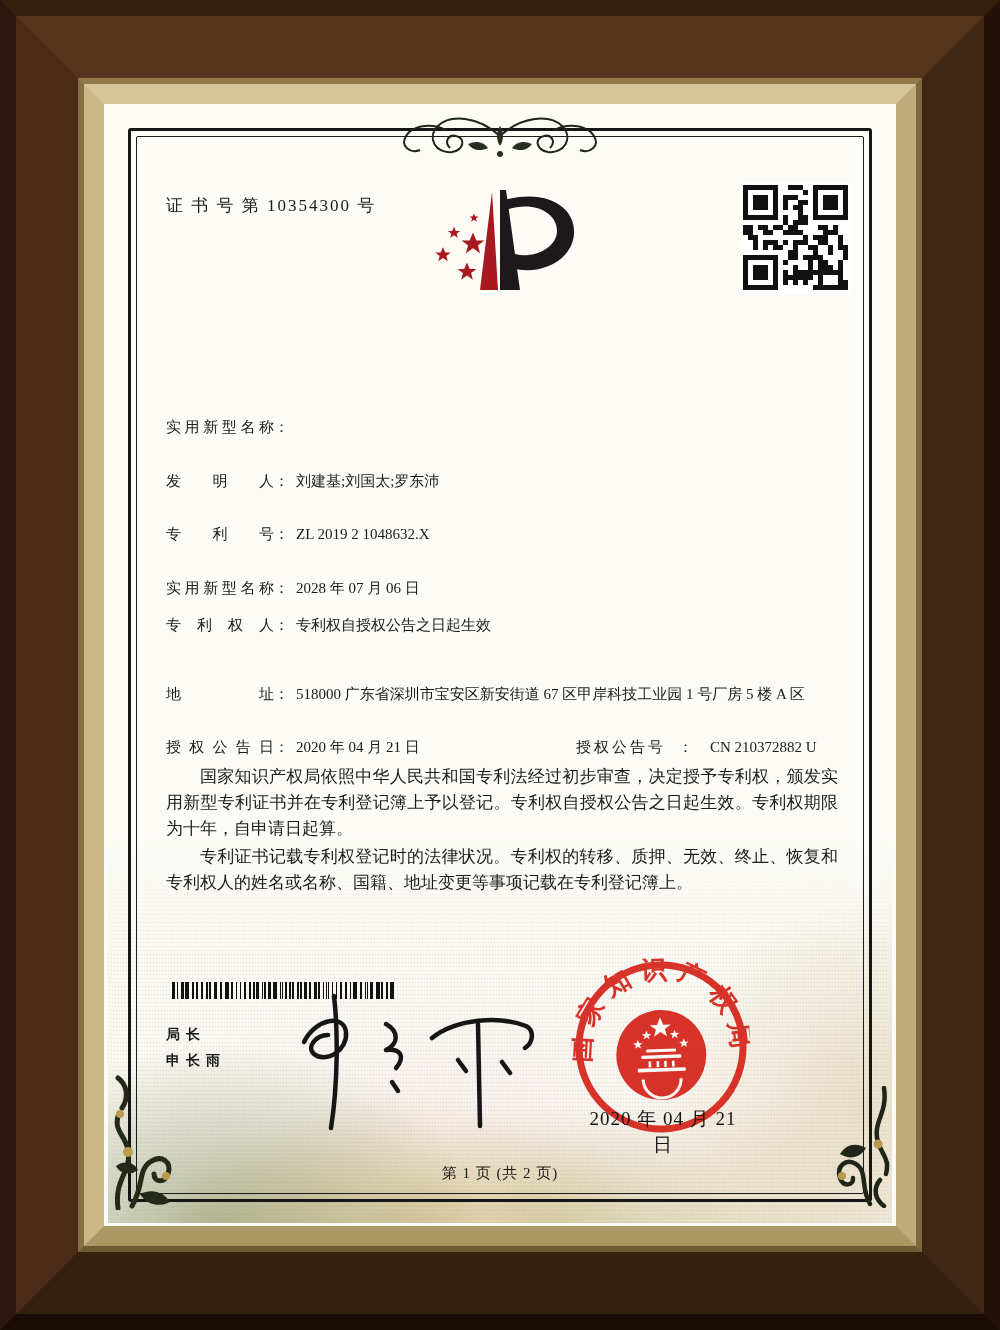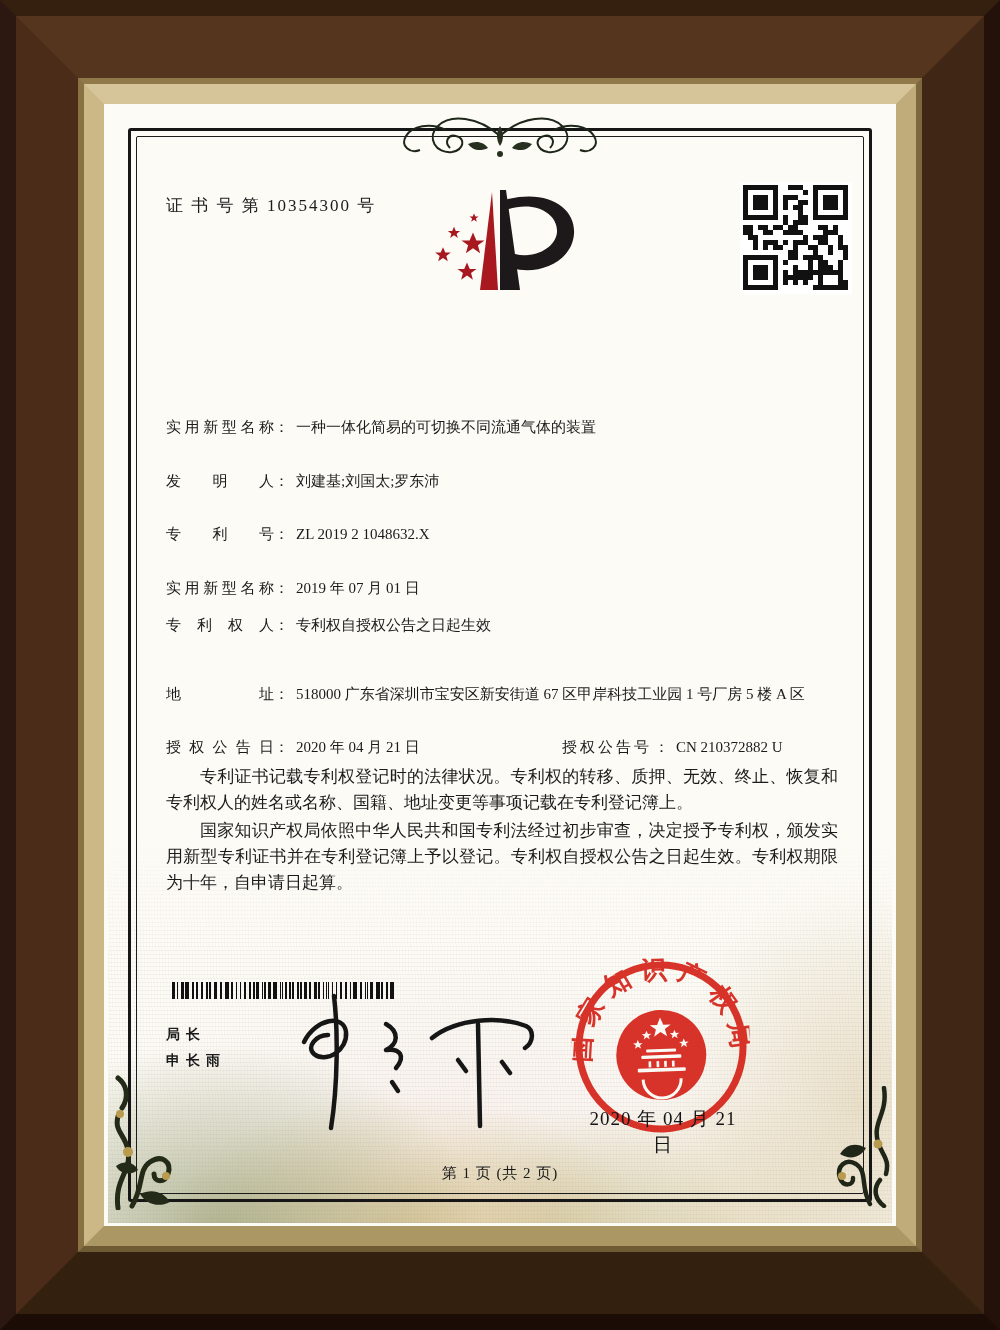--- a/index.html
+++ b/index.html
@@ -34,21 +34,21 @@
   .certno{left:62px;top:90px;font-size:17px;letter-spacing:2px;z-index:3;}
   .logo{left:316px;top:76px;z-index:3;}
   .qr{left:636px;top:78px;z-index:3;}
   .title{left:0;top:216px;width:100%;text-align:center;font-size:43px;font-weight:bold;
          letter-spacing:10px;z-index:3;}
   .frow{position:absolute;left:62px;width:674px;display:flex;align-items:flex-end;
         font-size:15px;line-height:26px;z-index:3;}
   .flabel{flex:0 0 108px;text-align:justify;text-align-last:justify;}
   .fcolon{flex:0 0 auto;margin-right:7px;}
   .fvalue{flex:1;}
-  .grant2{position:absolute;left:396px;top:0;display:flex;}
+  .grant2{position:absolute;left:410px;top:0;display:flex;gap:10px;}
   .grant2 .flabel2{letter-spacing:3px;margin-right:2px;}
   .paras{left:62px;top:660px;width:672px;font-size:17px;line-height:26px;
          text-align:justify;z-index:3;}
   .paras p{margin:0 0 2px 0;text-indent:2em;}
   .barcode{left:68px;top:878px;z-index:3;}
   .comm{left:62px;font-size:14px;font-weight:600;letter-spacing:6px;
         font-family:"Liberation Sans","DejaVu Sans",sans-serif;z-index:3;}
   .commtitle{top:922px;} .commname{top:948px;}
   .sig{left:178px;top:884px;z-index:4;}
   .sealbox{left:468px;top:854px;width:178px;height:178px;z-index:4;transform:rotate(-2deg);}
@@ -243,36 +243,35 @@
                 <rect x="83" y="13" width="15" height="15" fill="#111"></rect>
                 <rect x="3" y="73" width="35" height="35" fill="#111"></rect>
                 <rect x="8" y="78" width="25" height="25" fill="#fff"></rect>
                 <rect x="13" y="83" width="15" height="15" fill="#111"></rect>
               </svg>
 
 
         <div class="frow" style="top:310px">
           <span class="flabel">实用新型名称</span>
                 <span class="fcolon">：</span>
-                <span class="fvalue">一种一体化简易的可切换不同流通气体的装置</span>
         </div>
         <div class="frow" style="top:364px">
           <span class="flabel">发明人</span>
                 <span class="fcolon">：</span>
                 <span class="fvalue">刘建基;刘国太;罗东沛</span>
         </div>
         <div class="frow" style="top:417px">
           <span class="flabel">专利号</span>
                 <span class="fcolon">：</span>
                 <span class="fvalue">ZL 2019 2 1048632.X</span>
         </div>
         <div class="frow" style="top:471px">
           <span class="flabel">实用新型名称</span>
                 <span class="fcolon">：</span>
-                <span class="fvalue">2019 年 07 月 01 日</span>
+                <span class="fvalue">2028 年 07 月 06 日</span>
         </div>
         <div class="frow" style="top:508px">
           <span class="flabel">专利权人</span>
                 <span class="fcolon">：</span>
                 <span class="fvalue">专利权自授权公告之日起生效</span>
         </div>
         <div class="frow" style="top:577px">
           <span class="flabel">地址</span>
                 <span class="fcolon">：</span>
                 <span class="fvalue">518000 广东省深圳市宝安区新安街道 67 区甲岸科技工业园 1 号厂房 5 楼 A 区</span>
@@ -282,22 +281,22 @@
                 <span class="fcolon">：</span>
                 <span>2020 年 04 月 21 日</span>
           <span class="grant2">
             <span class="flabel2">授权公告号</span>
                   <span class="fcolon">：</span>
                   <span>CN 210372882 U</span>
           </span>
         </div>
 
         <div class="abs paras">
+          <p>国家知识产权局依照中华人民共和国专利法经过初步审查，决定授予专利权，颁发实用新型专利证书并在专利登记簿上予以登记。专利权自授权公告之日起生效。专利权期限为十年，自申请日起算。</p>
           <p>专利证书记载专利权登记时的法律状况。专利权的转移、质押、无效、终止、恢复和专利权人的姓名或名称、国籍、地址变更等事项记载在专利登记簿上。</p>
-          <p>国家知识产权局依照中华人民共和国专利法经过初步审查，决定授予专利权，颁发实用新型专利证书并在专利登记簿上予以登记。专利权自授权公告之日起生效。专利权期限为十年，自申请日起算。</p>
         </div>
 
         <svg id="barcode" class="abs barcode" width="222" height="17" viewBox="0 0 222 17">
                 <rect x="0" y="0" width="3" height="17" fill="#111"></rect>
                 <rect x="5" y="0" width="1" height="17" fill="#111"></rect>
                 <rect x="9" y="0" width="3" height="17" fill="#111"></rect>
                 <rect x="13" y="0" width="4" height="17" fill="#111"></rect>
                 <rect x="20" y="0" width="2" height="17" fill="#111"></rect>
                 <rect x="24" y="0" width="2" height="17" fill="#111"></rect>
                 <rect x="29" y="0" width="2" height="17" fill="#111"></rect>

